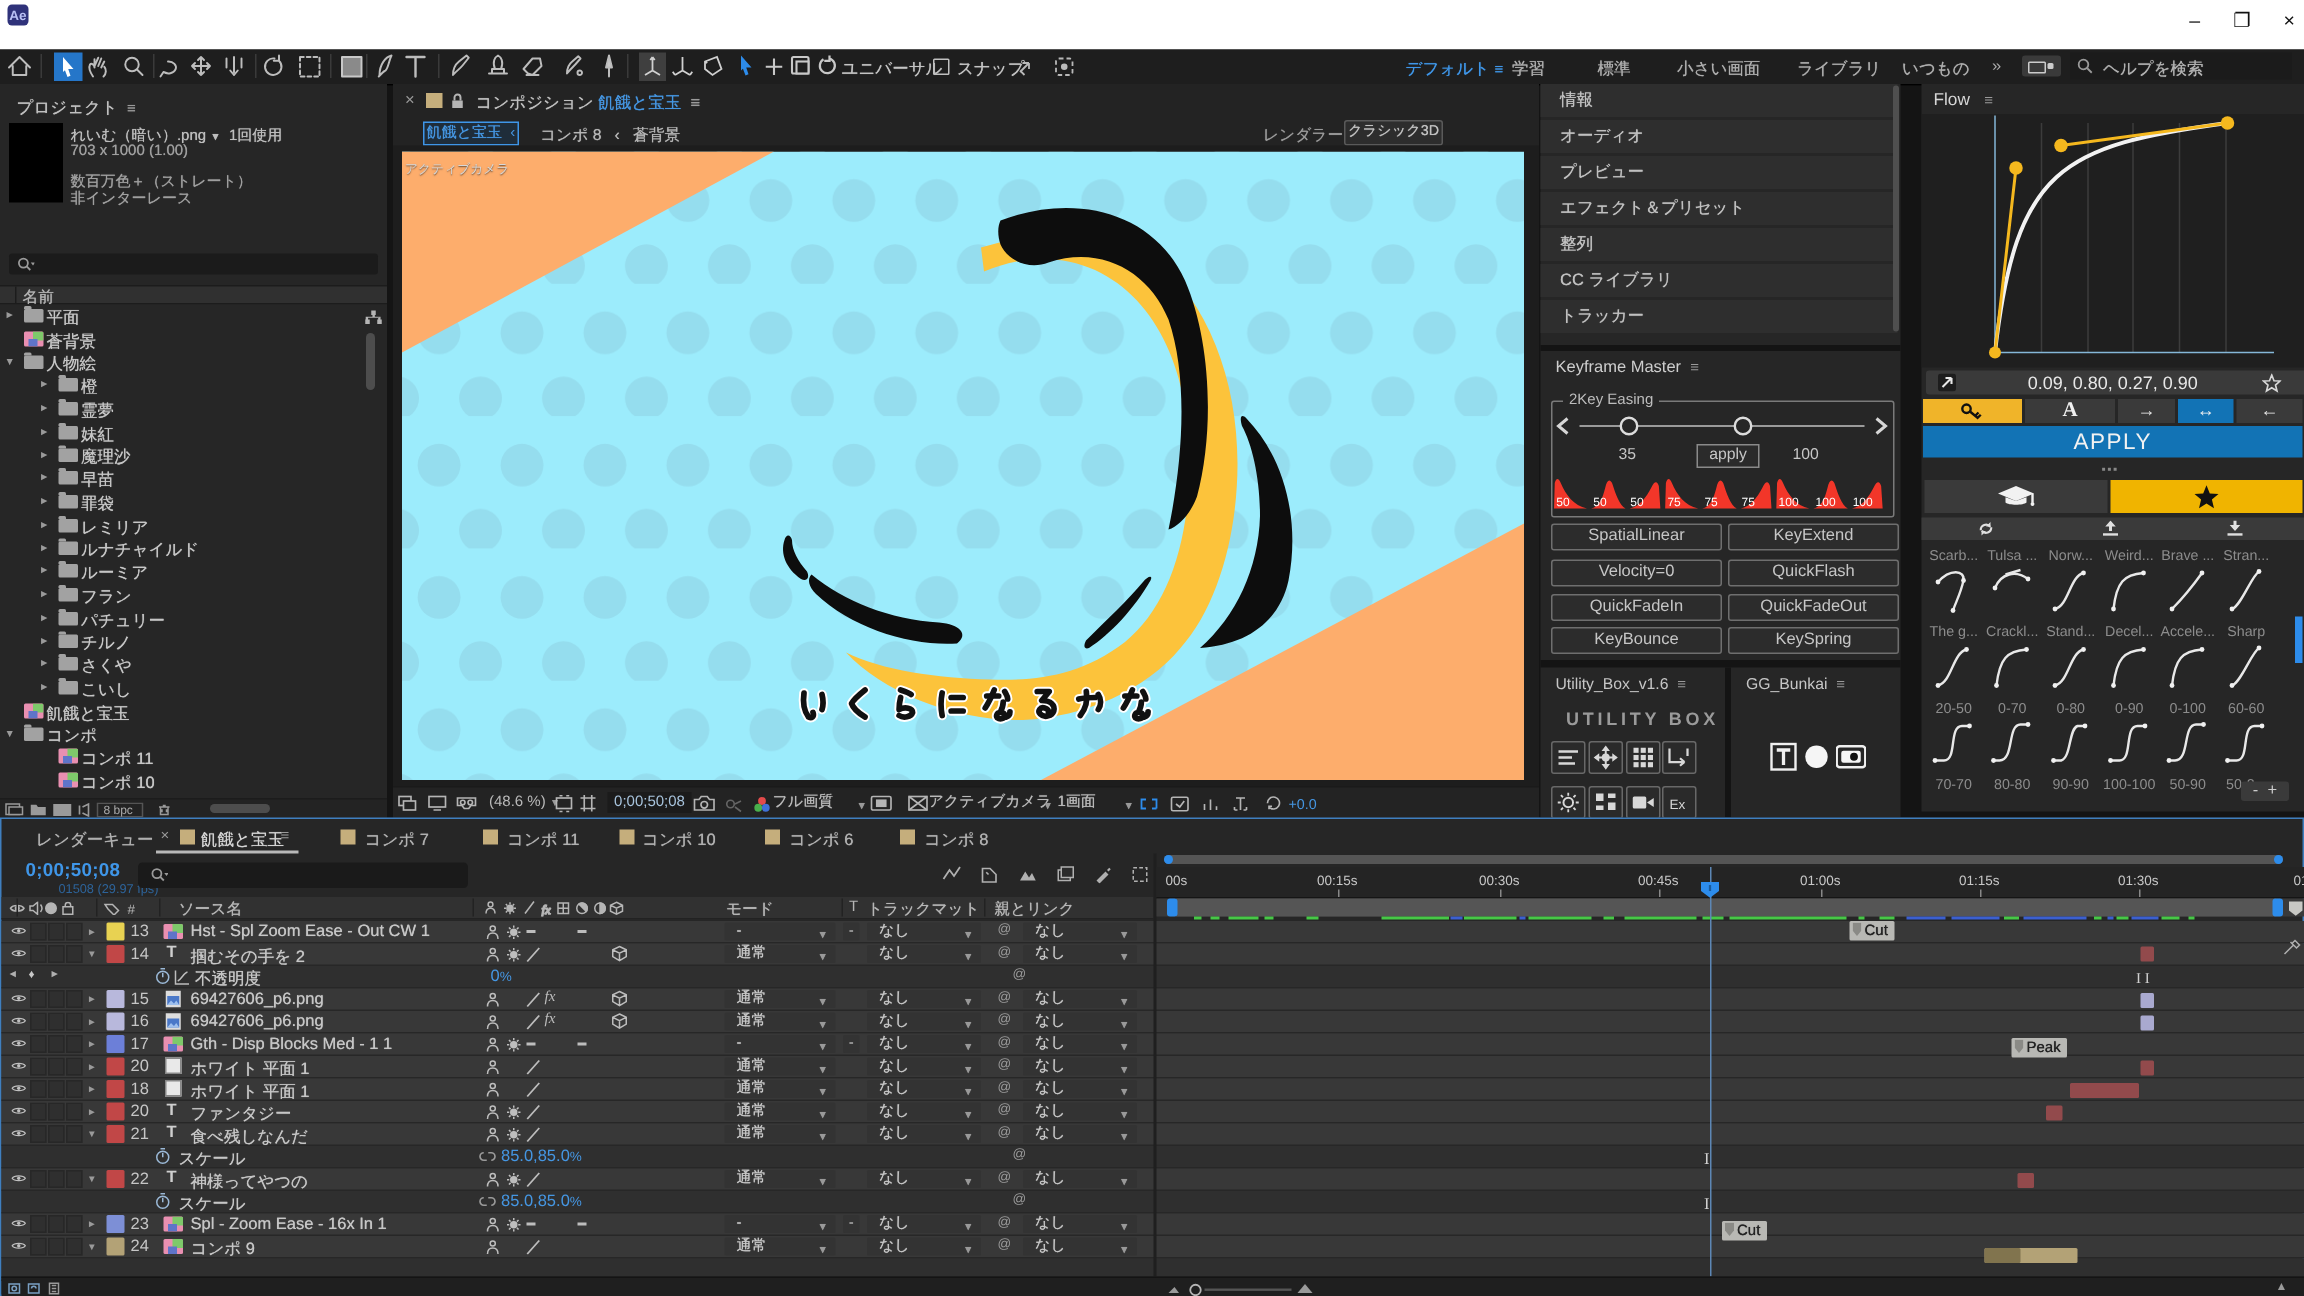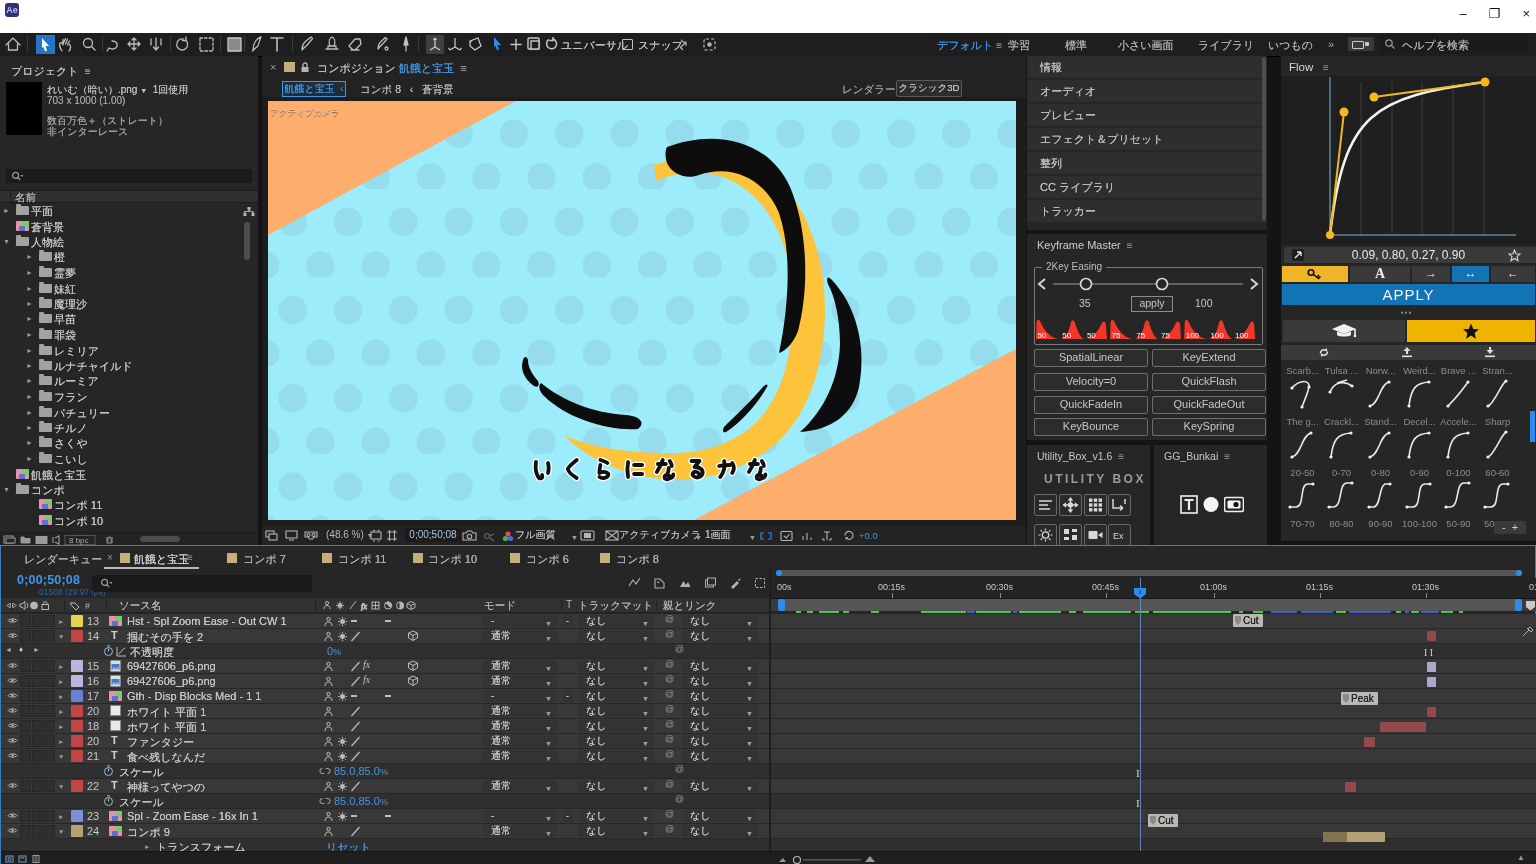--- a/index.html
+++ b/index.html
@@ -1337,25 +1337,20 @@
             <path d="M5.5 6.5 V3.5 M4 0.8 h3"></path>
           </g>
         </svg>
         <span class="jp" style="position:absolute;left:118px;top:1px;color:#c6c6c6;">スケール</span>
         <svg class="abs" style="left:318px;top:3px;" width="12" height="8" viewBox="0 0 12 8">
           <path d="M3.5 1.5 a2.3 2.3 0 0 0 0 5 h2 M8.5 6.5 a2.3 2.3 0 0 0 0 -5 h-2" stroke="#9a9a9a" fill="none" stroke-width="1.1"></path>
         </svg>
         <span class="blue" style="position:absolute;left:333px;top:1px;">85.0,85.0<span style="font-size:9px;">%</span></span>
         <span style="position:absolute;left:674px;top:0px;color:#9a9a9a;font-size:9px;">@</span>
       </div>
-<div class="abs lrow" style="top:293px;left:0;width:768px;height:14px;">
-        <span style="position:absolute;left:143px;top:4px;font-size:6.5px;color:#9a9a9a;">►</span>
-        <span class="jp" style="position:absolute;left:155px;top:1px;color:#c6c6c6;">トランスフォーム</span>
-        <span class="blue jp" style="position:absolute;left:325px;top:1px;">リセット</span>
-      </div>
 <div class="abs" style="left:768px;top:23px;width:2px;height:282px;background:#1f1f1f;"></div>
 <div class="abs" style="left:775px;top:24px;width:746px;height:6px;background:#555;border-radius:3px;"></div>
 <div class="abs" style="left:775px;top:24px;width:6px;height:6px;background:#2d8ceb;border-radius:3px;"></div>
 <div class="abs" style="left:1515px;top:24px;width:6px;height:6px;background:#2d8ceb;border-radius:3px;"></div>
 <div class="abs" style="left:770px;top:32px;width:766px;height:20px;background:#242424;border-bottom:1px solid #151515;"></div>
 <div class="abs" style="left:776px;top:36px;font-size:9px;color:#c8c8c8;">00s</div>
 <div class="abs" style="left:877px;top:36px;font-size:9px;color:#c8c8c8;">00:15s</div>
 <div class="abs" style="left:891px;top:47px;width:1px;height:5px;background:#888;"></div>
 <div class="abs" style="left:985px;top:36px;font-size:9px;color:#c8c8c8;">00:30s</div>
 <div class="abs" style="left:999px;top:47px;width:1px;height:5px;background:#888;"></div>

